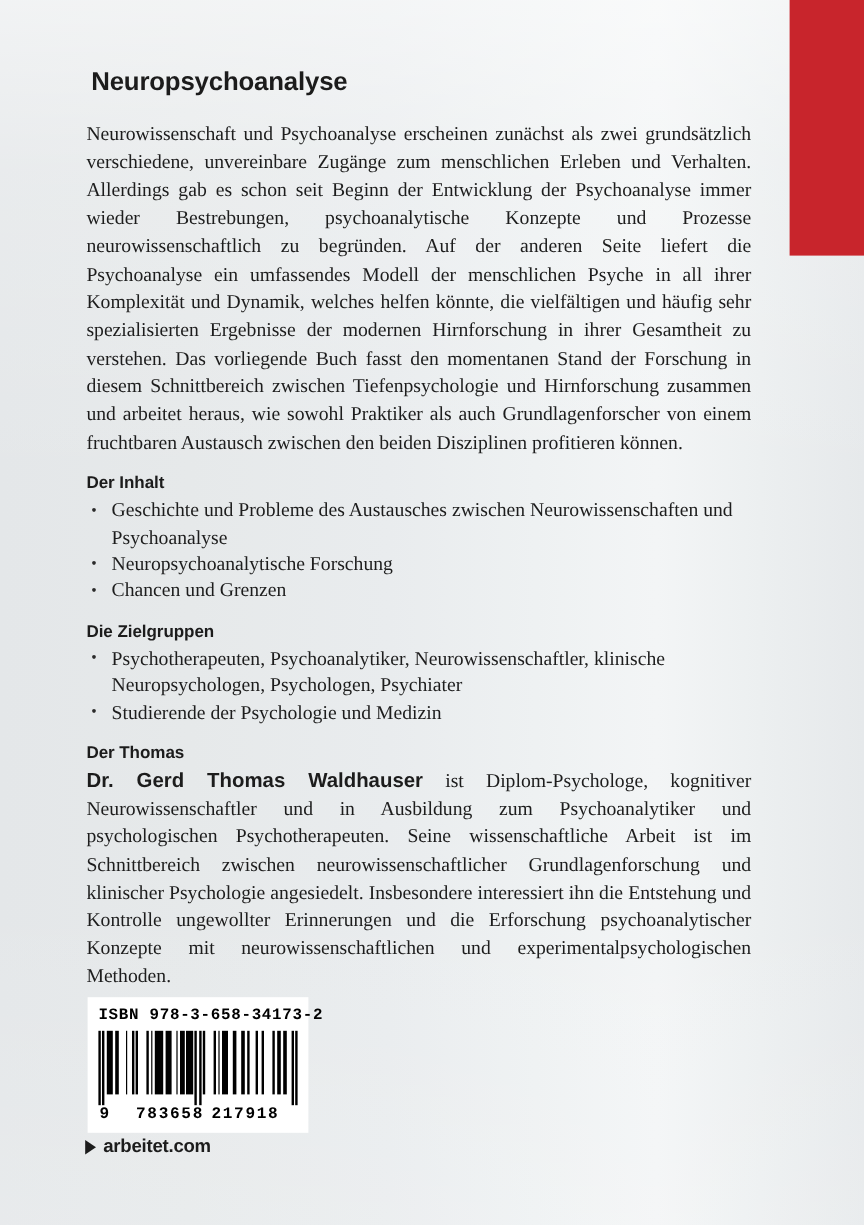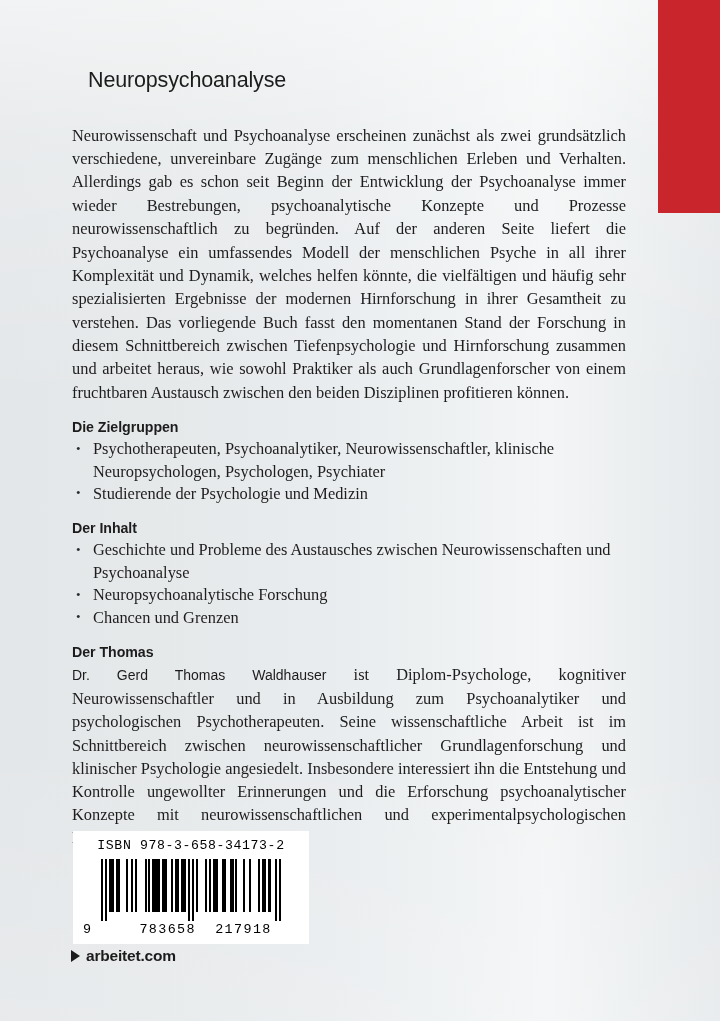--- a/index.html
+++ b/index.html
@@ -57,25 +57,25 @@
   
   #content {
     position: absolute;
     left: 72px;
     top: 0;
     width: 554px;
   }
 
   #title {
     font-family: "Liberation Sans", sans-serif;
-    font-weight: normal;
+    font-weight: bold;
     font-size: 21.5px;
     letter-spacing: -0.15px;
     color: #1c1c1c;
-    margin: 16px;
+    margin: 4px;
     padding-top: 52px;
     line-height: 1.2;
   }
 
   .blurb {
     font-family: "Liberation Serif", serif;
     font-size: 16.4px;
     line-height: 23.35px;
     color: #1d1d1d;
     text-align: justify;
@@ -124,35 +124,36 @@
   .author-para {
     font-family: "Liberation Serif", serif;
     font-size: 16.4px;
     line-height: 23.1px;
     color: #1d1d1d;
     text-align: justify;
     margin: 0;
   }
   .author-name {
     font-family: "Liberation Sans", sans-serif;
-    font-weight: normal;
-    font-size: 14px;
+    font-weight: bold;
+    font-size: 17px;
     color: #1c1c1c;
   }
 
   
   #barcode-box {
     position: absolute;
     left: 73px;
     top: 831px;
-    width: 236px;
+    width: 184px;
     height: 113px;
     background: #ffffff;
     box-sizing: border-box;
     padding: 7px 9px 1px 9px;
+    font-weight: bold;
   }
   #isbn-text {
     font-family: "Liberation Mono", monospace;
     font-size: 13.2px;
     letter-spacing: 0.6px;
     color: #000;
     text-align: center;
     white-space: nowrap;
     line-height: 1.2;
   }
@@ -210,37 +211,37 @@
 
   <div id="red-block"></div>
 
   <div id="content">
 
     <h1 id="title">Neuropsychoanalyse</h1>
 
     <p class="blurb">Neurowissenschaft und Psychoanalyse erscheinen zunächst als zwei grundsätzlich verschiedene, unvereinbare Zugänge zum menschlichen Erleben und Verhalten. Allerdings gab es schon seit Beginn der Entwicklung der Psychoanalyse immer wieder Bestrebungen, psychoanalytische Konzepte und Prozesse neurowissenschaftlich zu begründen. Auf der anderen Seite liefert die Psychoanalyse ein umfassendes Modell der menschlichen Psyche in all ihrer Komplexität und Dynamik, welches helfen könnte, die vielfältigen und häufig sehr spezialisierten Ergebnisse der modernen Hirnforschung in ihrer Gesamtheit zu verstehen. Das vorliegende Buch fasst den momentanen Stand der Forschung in diesem Schnittbereich zwischen Tiefenpsychologie und Hirnforschung zusammen und arbeitet heraus, wie sowohl Praktiker als auch Grundlagenforscher von einem fruchtbaren Austausch zwischen den beiden Disziplinen profitieren können.</p>
 
     <div class="section">
-      <div class="section-head">Die Zielgruppen</div>
-      <ul class="bullets">
-        <li>Psychotherapeuten, Psychoanalytiker, Neurowissenschaftler, klinische Neuropsychologen, Psychologen, Psychiater</li>
-        <li>Studierende der Psychologie und Medizin</li>
-      </ul>
-    </div>
-
-    <div class="section">
       <div class="section-head">Der Inhalt</div>
       <ul class="bullets">
         <li>Geschichte und Probleme des Austausches zwischen Neurowissenschaften und Psychoanalyse</li>
         <li>Neuropsychoanalytische Forschung</li>
         <li>Chancen und Grenzen</li>
       </ul>
     </div>
 
     <div class="section">
+      <div class="section-head">Die Zielgruppen</div>
+      <ul class="bullets">
+        <li>Psychotherapeuten, Psychoanalytiker, Neurowissenschaftler, klinische Neuropsychologen, Psychologen, Psychiater</li>
+        <li>Studierende der Psychologie und Medizin</li>
+      </ul>
+    </div>
+
+    <div class="section">
       <div class="section-head">Der Thomas</div>
       <p class="author-para"><span class="author-name">Dr. Gerd Thomas Waldhauser</span><span> ist Diplom-Psychologe, kognitiver Neurowissenschaftler und in Ausbildung zum Psychoanalytiker und psychologischen Psychotherapeuten. Seine wissenschaftliche Arbeit ist im Schnittbereich zwischen neurowissenschaftlicher Grundlagenforschung und klinischer Psychologie angesiedelt. Insbesondere interessiert ihn die Entstehung und Kontrolle ungewollter Erinnerungen und die Erforschung psychoanalytischer Konzepte mit neurowissenschaftlichen und experimentalpsychologischen Methoden.</span></p>
     </div>
 
   </div>
 
   <div id="barcode-box">
     <div id="isbn-text">ISBN 978-3-658-34173-2</div>
     <div id="bars">
         <span style="width: 1.89474px; background: rgb(0, 0, 0); align-self: stretch; height: 100%;"></span>

